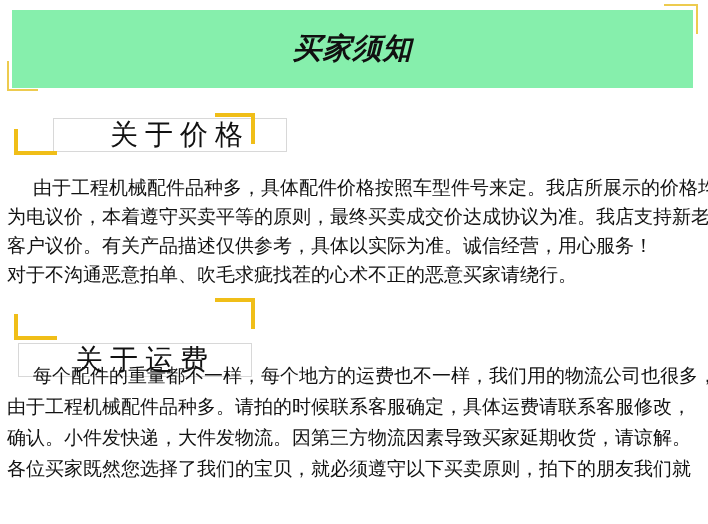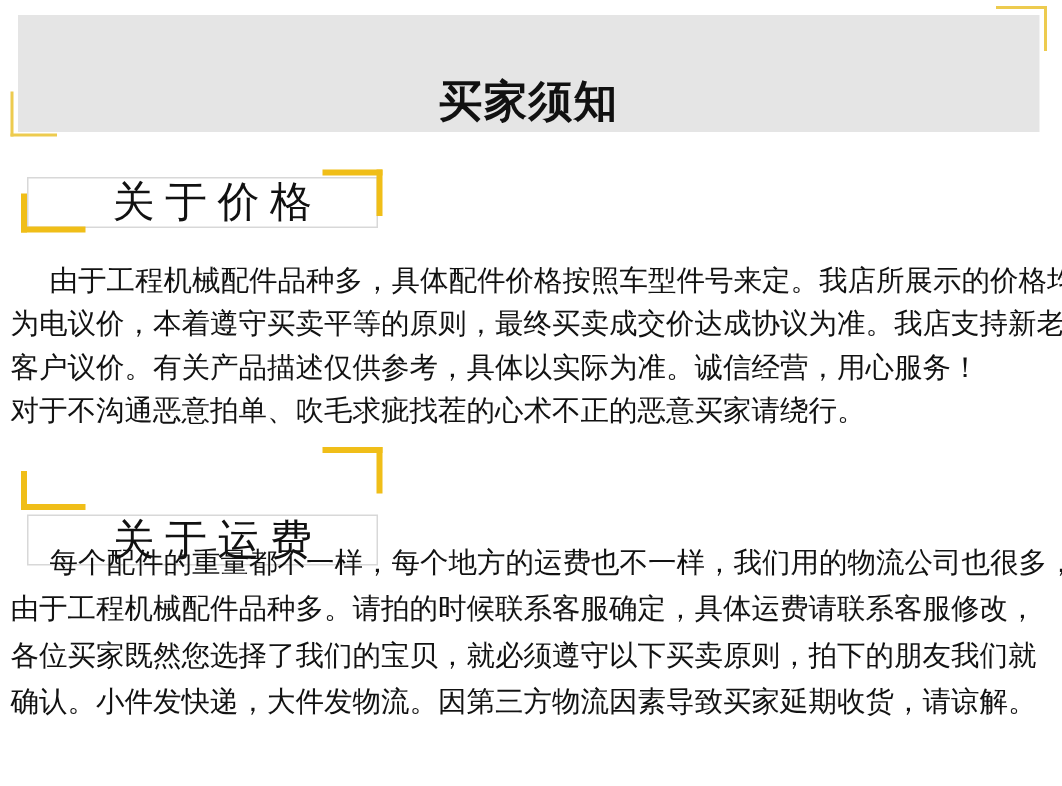--- a/index.html
+++ b/index.html
@@ -17,24 +17,25 @@
     color: #121212;
   }
 
   
   .banner {
     position: absolute;
     left: 12px;
     top: 10px;
     width: 681px;
     height: 78px;
-    background: #e5e5e5;
+    background: #86efac;
     display: flex;
-    align-items: flex-end;
+    align-items: center;
     justify-content: center;
+    font-style: italic;
   }
   .banner-title {
     font-size: 29px;
     font-weight: bold;
     letter-spacing: 1px;
     color: #111111;
   }
   
   .thin-bracket {
     position: absolute;
@@ -63,21 +64,21 @@
     left: 18px;
     width: 234px;
     height: 34px;
     box-sizing: border-box;
     border: 1px solid #D8D8D8;
     background: #ffffff;
     display: flex;
     align-items: center;
     padding-left: 56px;
   }
-  .heading-box.h1 { top: 118px; }
+  .heading-box.h1 { top: 118px; margin-left: 35px; }
   .heading-box.h2 { top: 303px; margin-top: 40px; }
   .heading-label {
     font-size: 28px;
     letter-spacing: 7px;
     color: #111111;
     white-space: nowrap;
   }
   
   .gold-bracket {
     position: absolute;
@@ -141,17 +142,17 @@
 
   <div class="heading-box h2">
     <span class="heading-label">关于运费</span>
   </div>
   <div class="gold-bracket h2 bl"></div>
   <div class="gold-bracket h2 tr"></div>
 
   <div class="para p2">
     <div class="line indent">每个配件的重量都不一样，每个地方的运费也不一样，我们用的物流公司也很多，</div>
     <div class="line">由于工程机械配件品种多。请拍的时候联系客服确定，具体运费请联系客服修改，</div>
+    <div class="line">确认。小件发快递，大件发物流。因第三方物流因素导致买家延期收货，请谅解。</div>
     <div class="line">各位买家既然您选择了我们的宝贝，就必须遵守以下买卖原则，拍下的朋友我们就</div>
-    <div class="line">确认。小件发快递，大件发物流。因第三方物流因素导致买家延期收货，请谅解。</div>
   </div>
 
 </div>
 
 </body></html>

